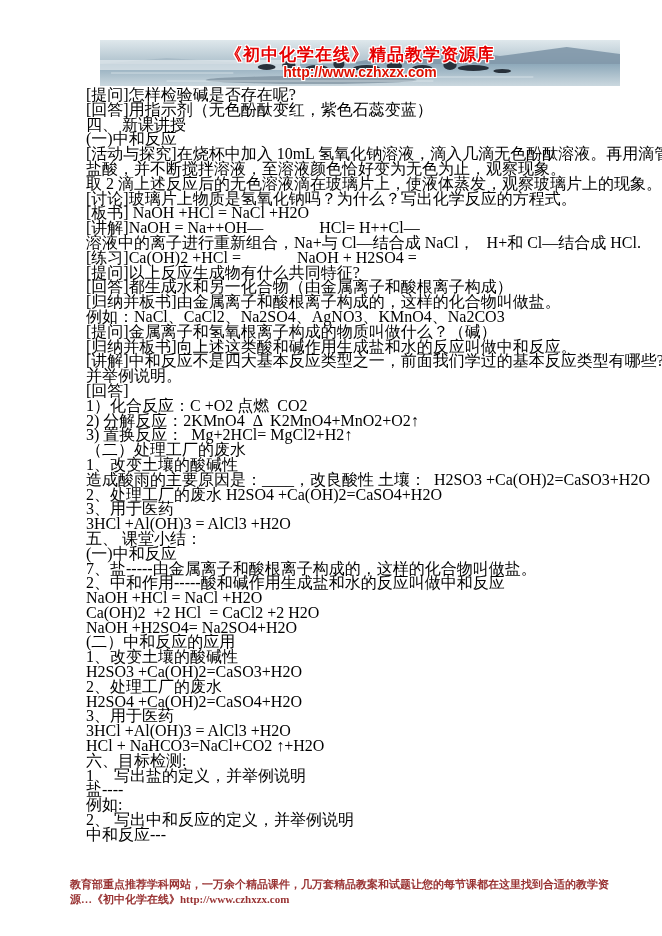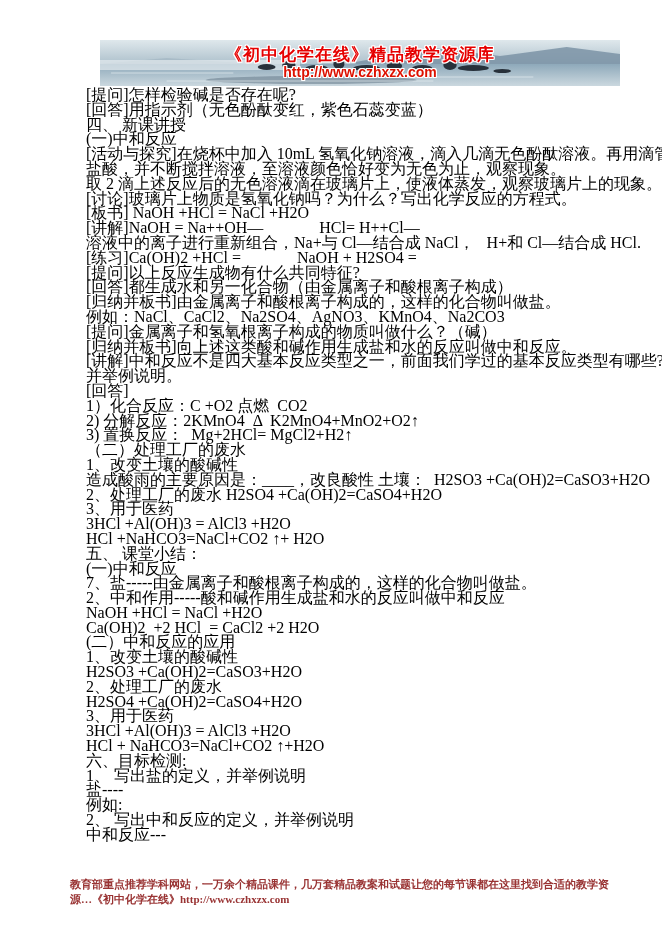--- a/index.html
+++ b/index.html
@@ -117,27 +117,27 @@
       <div class="line">[回答]</div>
       <div class="line">1）化合反应：C +O2 点燃  CO2</div>
       <div class="line">2) 分解反应：2KMnO4  Δ  K2MnO4+MnO2+O2↑</div>
       <div class="line">3) 置换反应：  Mg+2HCl= MgCl2+H2↑</div>
       <div class="line">（二）处理工厂的废水</div>
       <div class="line">1、改变土壤的酸碱性</div>
       <div class="line">造成酸雨的主要原因是：____，改良酸性 土壤：  H2SO3 +Ca(OH)2=CaSO3+H2O</div>
       <div class="line">2、处理工厂的废水 H2SO4 +Ca(OH)2=CaSO4+H2O</div>
       <div class="line">3、用于医药</div>
       <div class="line">3HCl +Al(OH)3 = AlCl3 +H2O</div>
-      <div class="line">HCl +NaHCO3=NaCl+CO2 ↑+ H2O</div>
       <div class="line">五、 课堂小结：</div>
       <div class="line">(一)中和反应</div>
       <div class="line">7、盐-----由金属离子和酸根离子构成的，这样的化合物叫做盐。</div>
       <div class="line">2、中和作用-----酸和碱作用生成盐和水的反应叫做中和反应</div>
       <div class="line">NaOH +HCl = NaCl +H2O</div>
       <div class="line">Ca(OH)2  +2 HCl  = CaCl2 +2 H2O</div>
+      <div class="line">NaOH +H2SO4= Na2SO4+H2O</div>
       <div class="line">(二）中和反应的应用</div>
       <div class="line">1、改变土壤的酸碱性</div>
       <div class="line">H2SO3 +Ca(OH)2=CaSO3+H2O</div>
       <div class="line">2、处理工厂的废水</div>
       <div class="line">H2SO4 +Ca(OH)2=CaSO4+H2O</div>
       <div class="line">3、用于医药</div>
       <div class="line">3HCl +Al(OH)3 = AlCl3 +H2O</div>
       <div class="line">HCl + NaHCO3=NaCl+CO2 ↑+H2O</div>
       <div class="line">六、目标检测:</div>
       <div class="line">1、 写出盐的定义，并举例说明</div>

